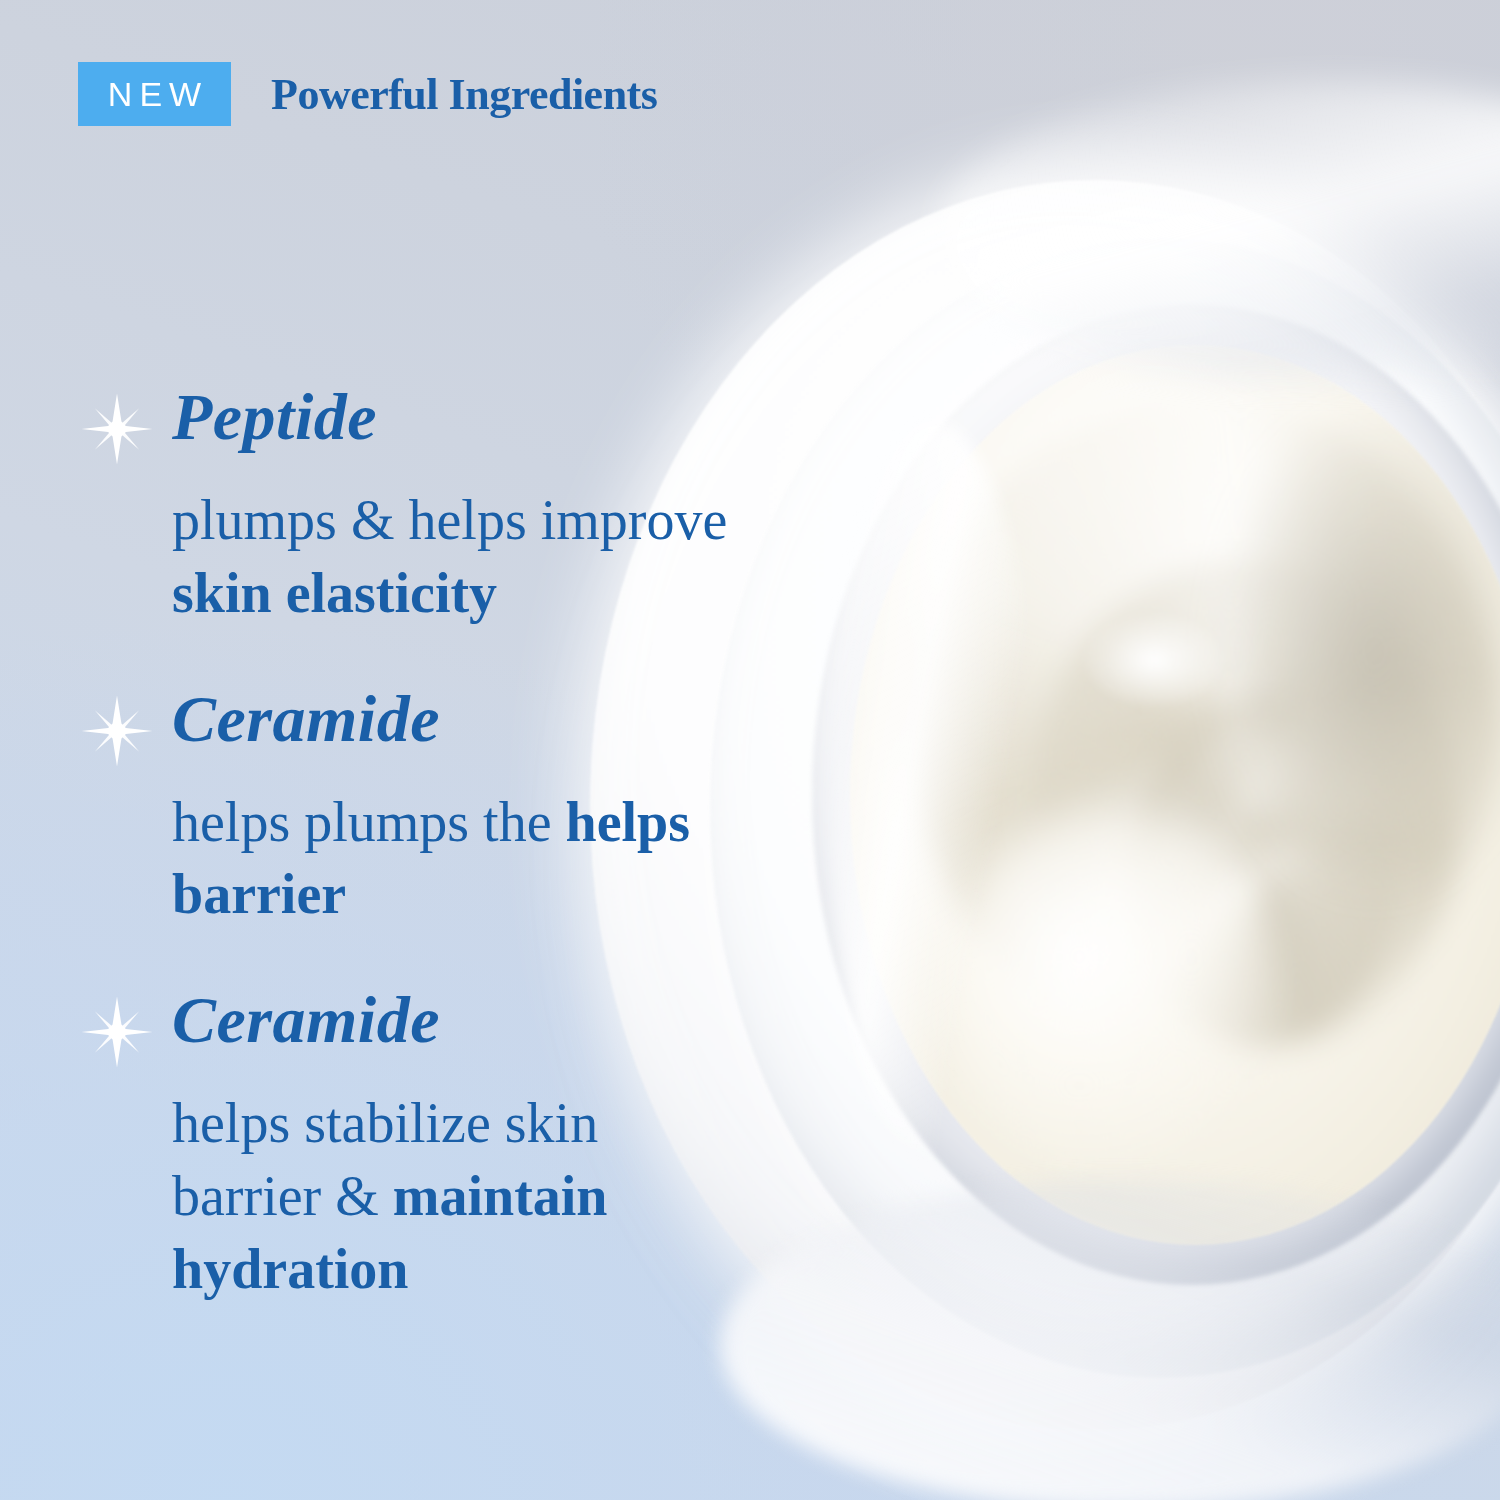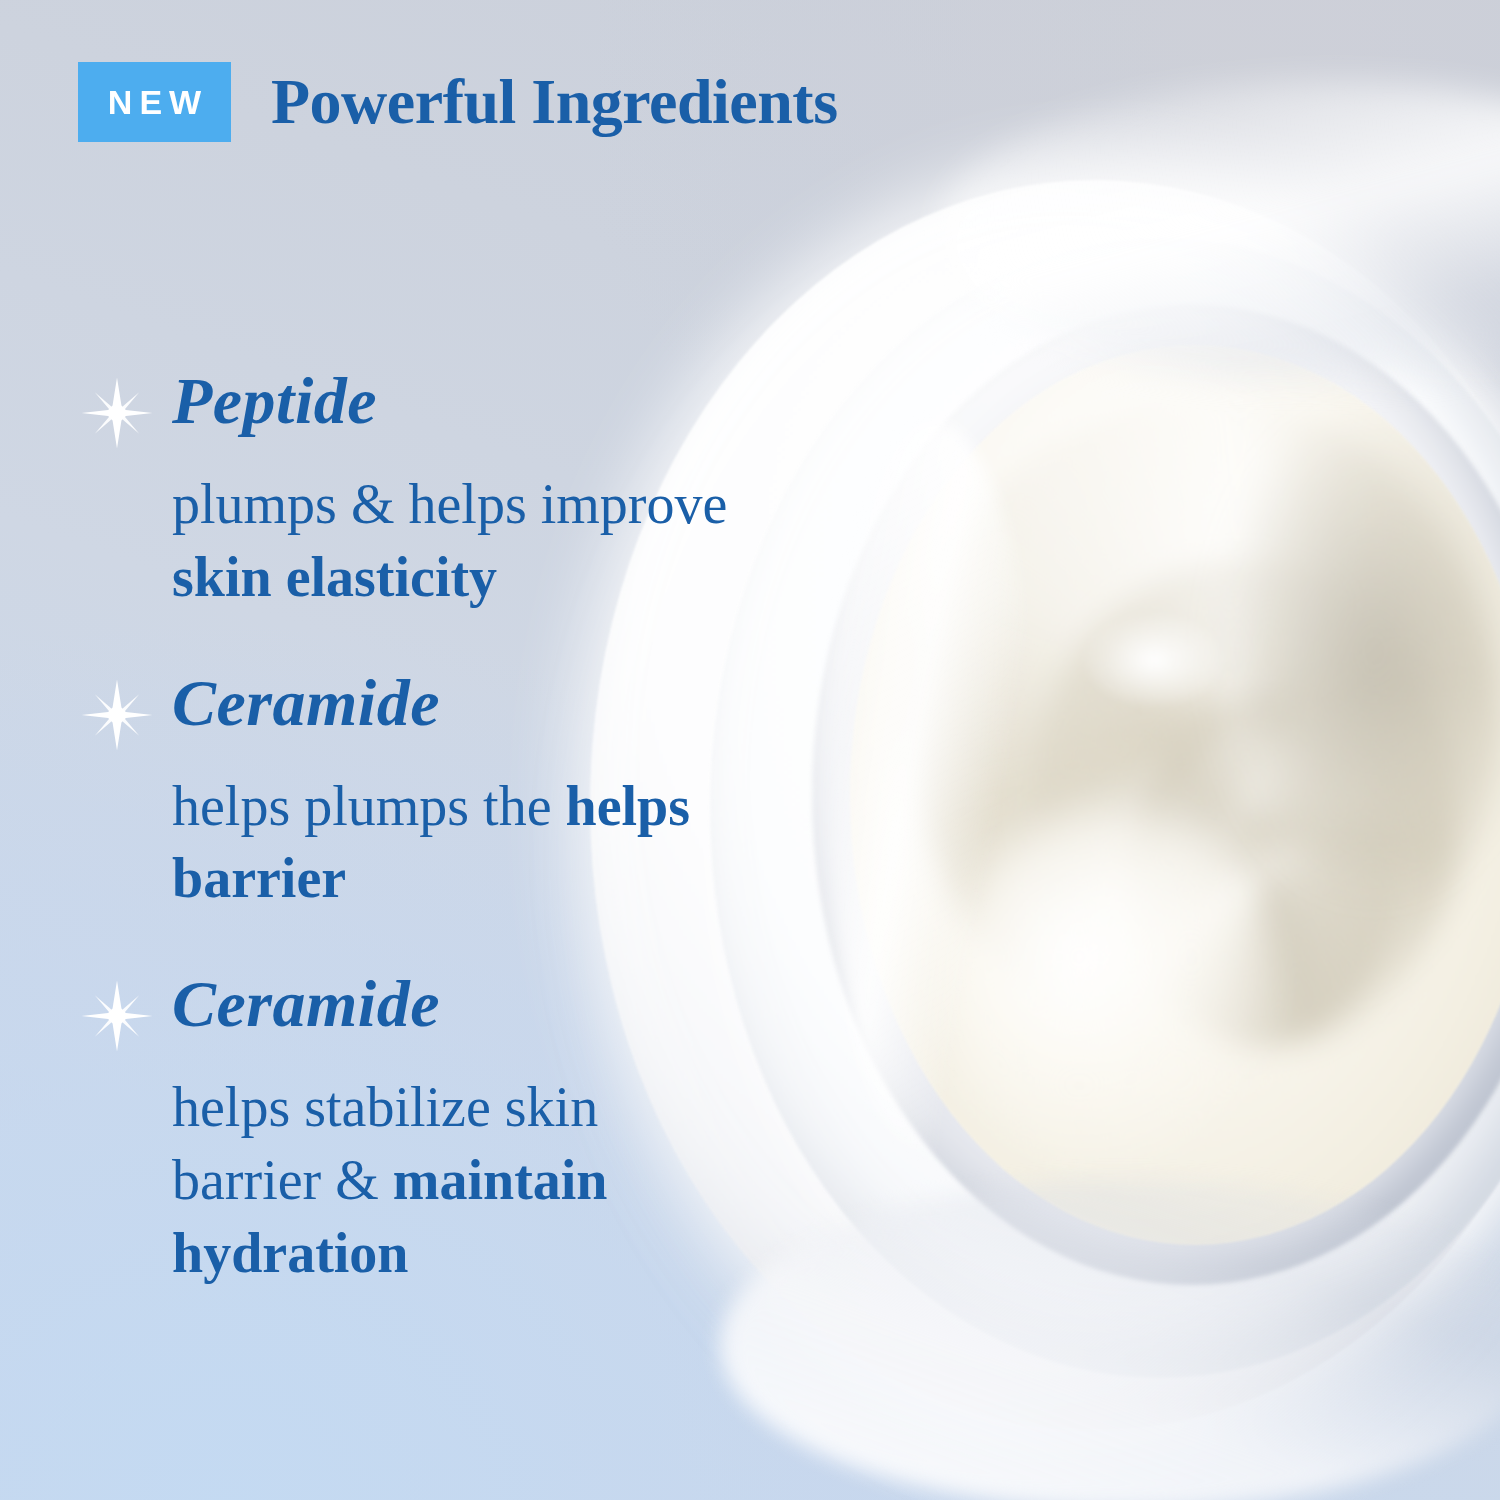--- a/index.html
+++ b/index.html
@@ -248,45 +248,45 @@
     top: 62px;
     display: flex;
     align-items: center;
     gap: 40px;
   }
 
   .new-badge {
     background: #4dadef;
     color: #ffffff;
     font-family: "Liberation Sans", sans-serif;
-    font-weight: bold;
+    font-weight: normal;
     font-size: 34px;
     letter-spacing: 7px;
     text-indent: 7px;
     width: 153px;
-    height: 80px;
+    height: 64px;
     display: flex;
     align-items: center;
     justify-content: center;
     box-sizing: border-box;
   }
 
   .page-title {
     color: #1a5fa8;
     font-family: "Liberation Serif", serif;
     font-weight: bold;
-    font-size: 64px;
+    font-size: 44px;
     letter-spacing: -0.5px;
     white-space: nowrap;
   }
 
   .ingredients {
     position: absolute;
     left: 0;
-    top: 368px;
+    top: 384px;
     width: 760px;
   }
 
   .ingredient {
     position: relative;
     margin-bottom: 56px;
   }
 
   .star-wrap {
     position: absolute;

